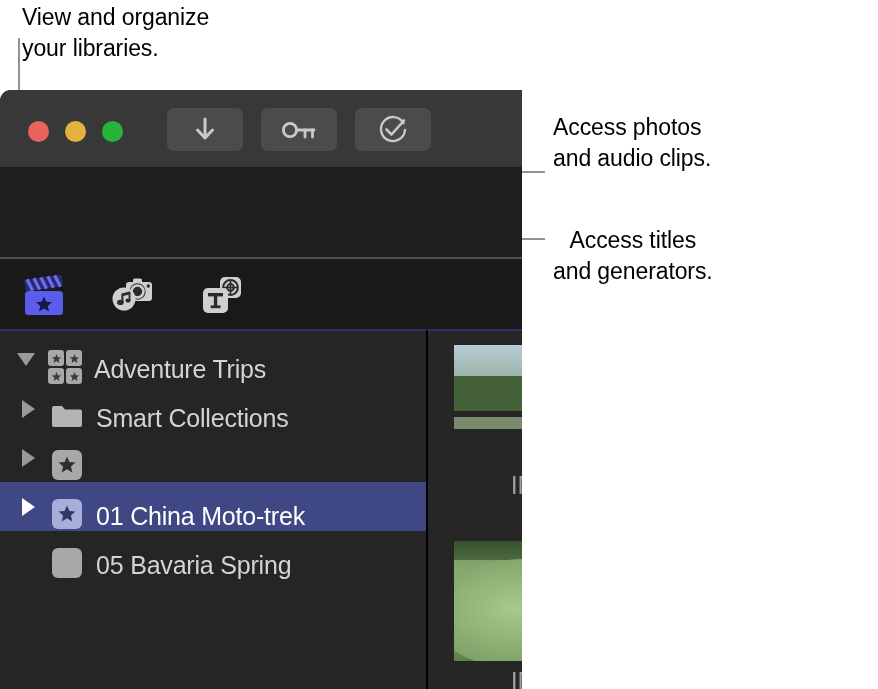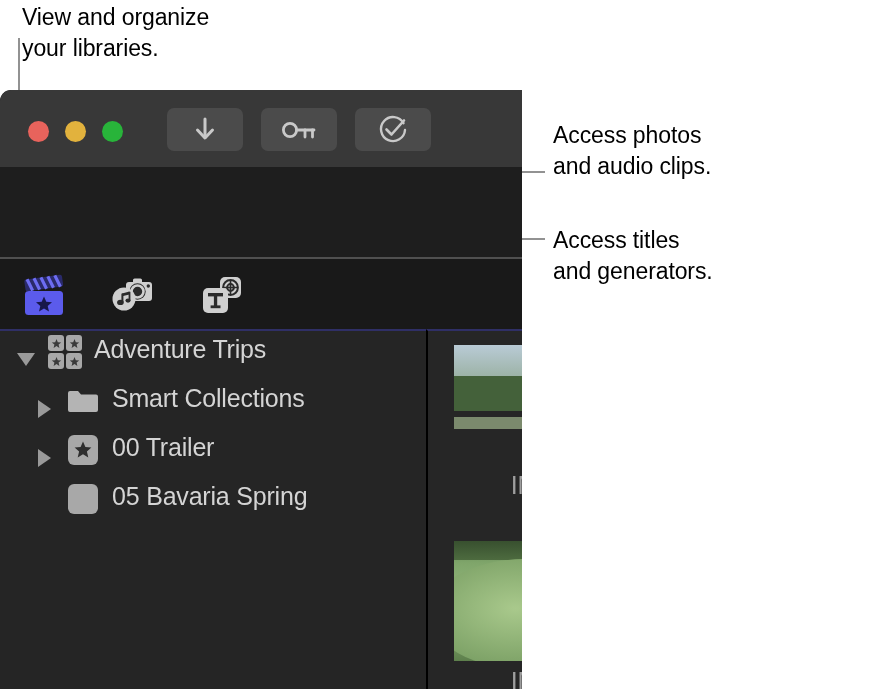--- a/index.html
+++ b/index.html
@@ -20,22 +20,22 @@
   .callout {
     position: absolute;
     color: #000000;
     font-size: 23px;
     line-height: 31px;
     font-family: "Liberation Sans", sans-serif;
     white-space: pre-line;
     letter-spacing: -0.1px;
   }
   #callout-libraries { left: 22px; top: 2px; }
-  #callout-photos   { left: 553px; top: 120px; }
-  #callout-titles   { left: 553px; top: 225px; }
+  #callout-photos   { left: 553px; top: 112px; }
+  #callout-titles   { left: 553px; top: 225px; text-align: center; }
 
   
   .leader {
     position: absolute;
     background: #929292;
   }
   .leader-v { width: 2px; }
   .leader-h { height: 2px; }
 
   
@@ -151,28 +151,28 @@
     border-top: 2px solid #2f2f66;
     box-sizing: border-box;
     position: relative;
     overflow: hidden;
   }
 
   
   .lib-row {
     height: 49px;
     display: flex;
-    align-items: flex-start;
+    align-items: flex-end;
     color: #d4d4d4;
     font-size: 25px;
     letter-spacing: -0.2px;
     box-sizing: border-box;
   }
   .lib-row.root { padding-left: 12px; }
-  .lib-row.child { padding-left: 30px; }
+  .lib-row.child { padding-left: 14px; }
   .lib-row.selected {
     background: #3f4784;
     color: #ffffff;
   }
   .disclosure {
     width: 28px;
     height: 49px;
     display: flex;
     align-items: center;
     justify-content: center;
@@ -437,23 +437,35 @@
         <span class="disclosure">
             <span class="tri-right"></span>
           </span>
         <span class="row-icon">
           <span class="star-box">
               <svg class="star-glyph" width="20" height="20" viewBox="0 0 20 20" aria-hidden="true">
                 <path d="M10 1.6 L12.4 7 L18.4 7.5 L13.9 11.6 L15.3 17.6 L10 14.3 L4.7 17.6 L6.1 11.6 L1.6 7.5 L7.6 7 Z" fill="#2e2e2e"></path>
               </svg>
             </span>
         </span>
-        <span class="row-label">00 Trailer</span>
-      </div>
-
+      </div>
+
+      <div class="lib-row child selected">
+        <span class="disclosure">
+            <span class="tri-right"></span>
+          </span>
+        <span class="row-icon">
+          <span class="star-box sel">
+              <svg class="star-glyph" width="20" height="20" viewBox="0 0 20 20" aria-hidden="true">
+                <path d="M10 1.6 L12.4 7 L18.4 7.5 L13.9 11.6 L15.3 17.6 L10 14.3 L4.7 17.6 L6.1 11.6 L1.6 7.5 L7.6 7 Z" fill="#2f3868"></path>
+              </svg>
+            </span>
+        </span>
+        <span class="row-label">01 China Moto-trek</span>
+      </div>
 
 
 
 
       <div class="lib-row child">
         <span class="disclosure"></span>
         <span class="row-icon">
           <span class="star-box"></span>
         </span>
         <span class="row-label">05 Bavaria Spring</span>

